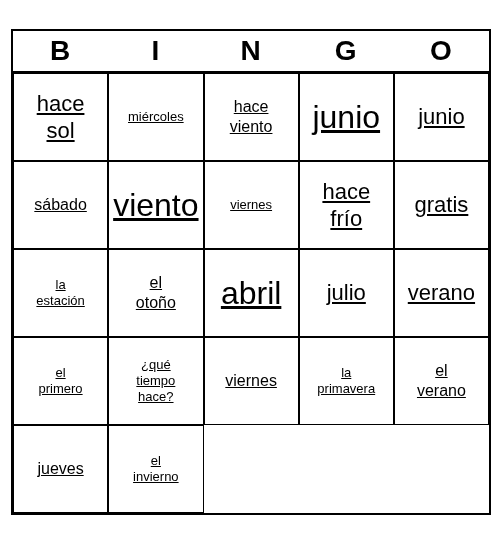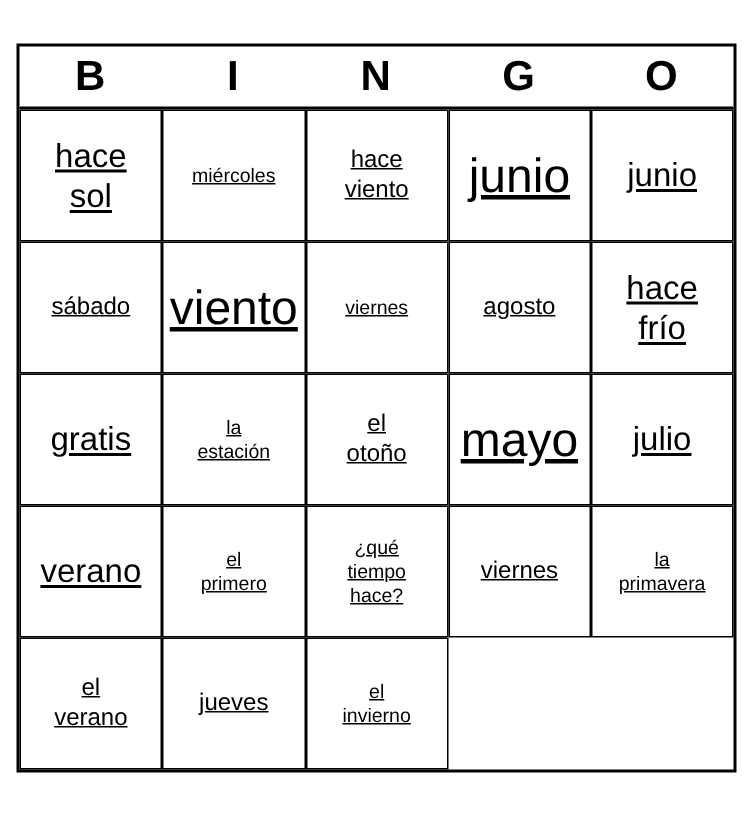--- a/index.html
+++ b/index.html
@@ -67,26 +67,25 @@
     </div>
   <div class="bingo-grid">
   <div class="bingo-cell large-text">hace<br>sol</div>
       <div class="bingo-cell small-text">miércoles</div>
       <div class="bingo-cell">hace<br>viento</div>
       <div class="bingo-cell xl-text">junio</div>
       <div class="bingo-cell large-text">junio</div>
       <div class="bingo-cell">sábado</div>
       <div class="bingo-cell xl-text">viento</div>
       <div class="bingo-cell small-text">viernes</div>
-      <div class="bingo-cell">agosto</div>
       <div class="bingo-cell large-text">hace<br>frío</div>
       <div class="bingo-cell large-text">gratis</div>
       <div class="bingo-cell small-text">la<br>estación</div>
       <div class="bingo-cell">el<br>otoño</div>
-      <div class="bingo-cell xl-text">mayo</div>
+      <div class="bingo-cell xl-text">abril</div>
       <div class="bingo-cell large-text">julio</div>
       <div class="bingo-cell large-text">verano</div>
       <div class="bingo-cell small-text">el<br>primero</div>
       <div class="bingo-cell small-text">¿qué<br>tiempo<br>hace?</div>
       <div class="bingo-cell">viernes</div>
       <div class="bingo-cell small-text">la<br>primavera</div>
       <div class="bingo-cell">el<br>verano</div>
       <div class="bingo-cell">jueves</div>
       <div class="bingo-cell small-text">el<br>invierno</div>
     </div>

